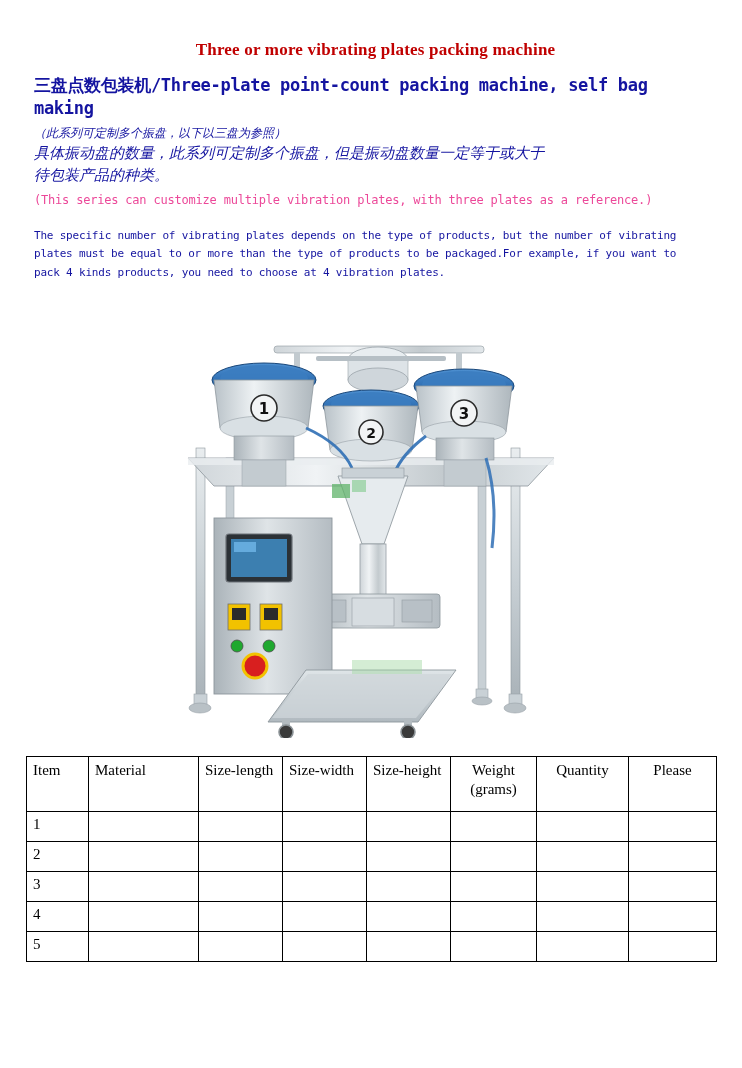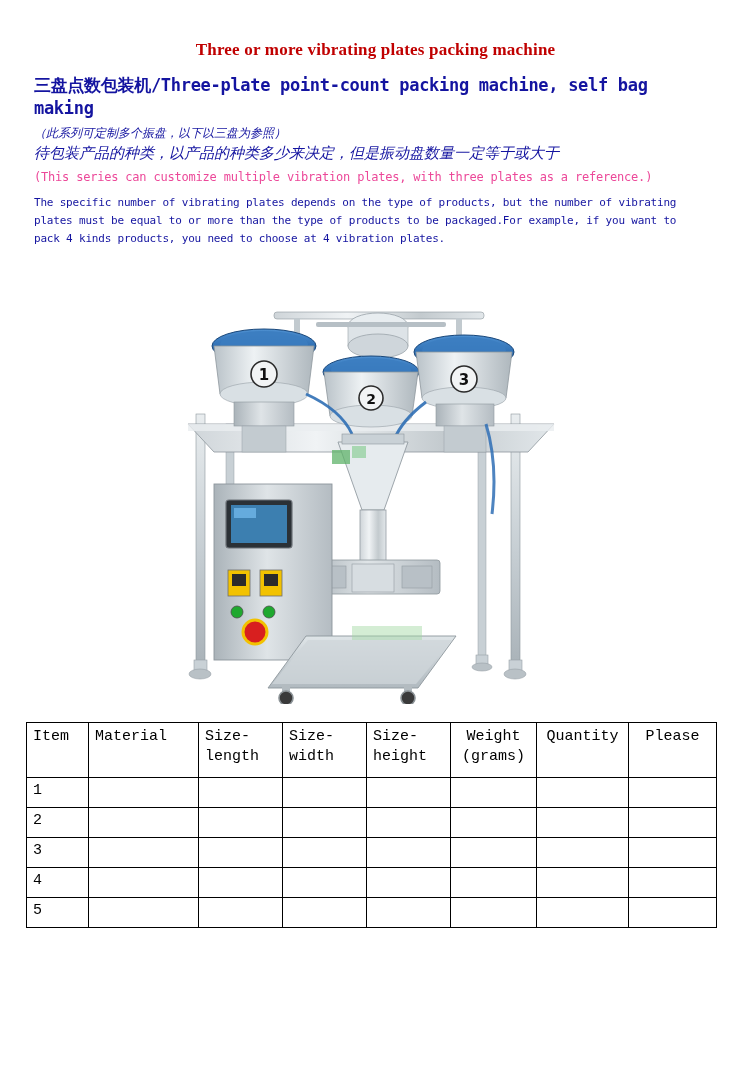--- a/index.html
+++ b/index.html
@@ -65,21 +65,21 @@
     font-size: 12px;
     line-height: 1.45;
     margin-top: 5px;
     letter-spacing: -0.2px;
   }
   .para-blue-small {
     color: #1414a0;
     font-family: "DejaVu Sans Mono", monospace;
     font-size: 11px;
     line-height: 1.65;
-    margin-top: 7px;
+    margin-top: 18px;
     letter-spacing: -0.2px;
     max-width: 650px;
   }
 
   
   .photo-wrap {
     margin: 26px auto 0 auto;
     width: 430px;
     height: 430px;
     position: relative;
@@ -99,21 +99,21 @@
   table.spec {
     margin: 18px 0 0 26px;
     border-collapse: collapse;
     width: 690px;
     table-layout: fixed;
   }
   table.spec td, table.spec th {
     border: 1px solid #000;
     font-weight: normal;
     font-size: 15px;
-    font-family: Liberation Mono, monospace;
+    font-family: Liberation Serif, serif;
     padding: 4px 6px;
     vertical-align: top;
     text-align: left;
     height: 22px;
   }
   table.spec thead td {
     height: 46px;
     line-height: 1.3;
   }
   table.spec tbody td {
@@ -132,21 +132,22 @@
 </head>
 <body>
 
 <div class="page">
 
   <div class="title">Three or more vibrating plates packing machine</div>
 
   <div class="intro">
     <div class="line-blue-bold">三盘点数包装机/Three-plate point-count packing machine, self bag making</div>
     <div class="line-blue-italic">（此系列可定制多个振盘，以下以三盘为参照）</div>
-    <div class="line-blue-italic2">待包装产品的种类，以产品的种类多少来决定，但是振动盘数量一定等于或大于</div>
+    <div class="line-blue-italic2">具体振动盘的数量，此系列可定制多个振盘，但是振动盘数量一定等于或大于</div>
+    <div class="line-blue-italic2">待包装产品的种类。</div>
     <div class="line-blue-small">(This series can customize multiple vibration plates, with three plates as a reference.)</div>
     <div class="para-blue-small">The specific number of vibrating plates depends on the type of products, but the number of vibrating plates must be equal to or more than the type of products to be packaged.For example, if you want to pack 4 kinds products, you need to choose at 4 vibration plates.</div>
   </div>
 
   <div class="photo-wrap">
     <svg class="photo" viewBox="0 0 430 430" xmlns="http://www.w3.org/2000/svg">
       <defs>
         <linearGradient id="steel" x1="0" y1="0" x2="1" y2="0">
           <stop offset="0%" stop-color="#cfd5d9"></stop>
           <stop offset="35%" stop-color="#f0f3f5"></stop>

